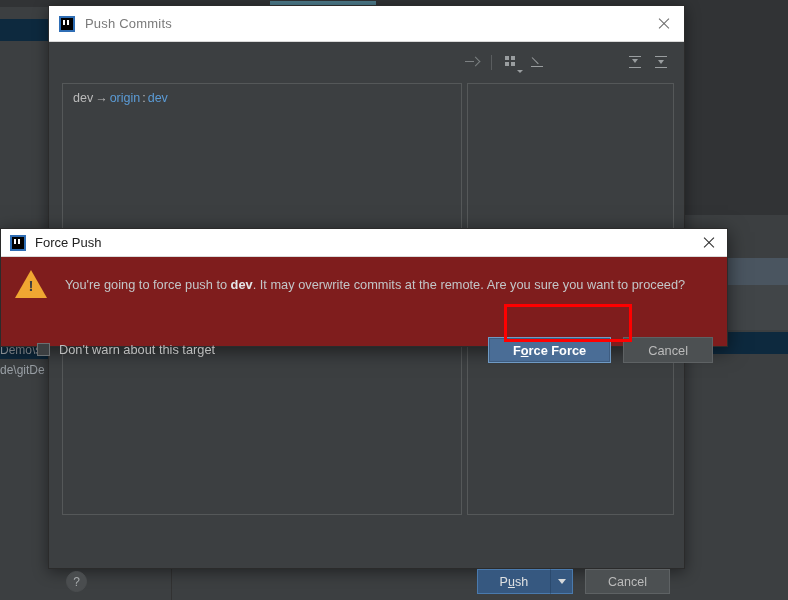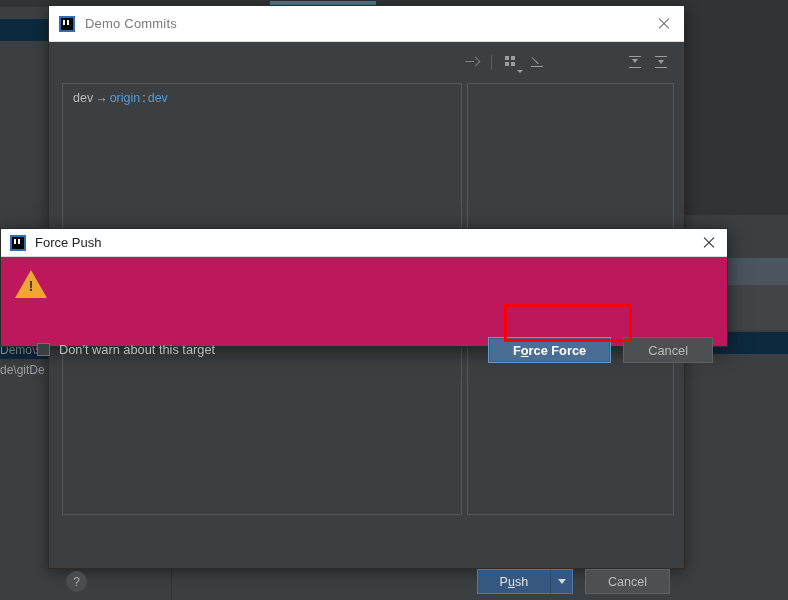--- a/index.html
+++ b/index.html
@@ -275,21 +275,21 @@
     margin-left: 12px; height: 25px;
     background: #4c5052; border: 1px solid #5e6264;
     color: #bbbbbb; font-size: 12.5px;
     display: flex; align-items: center; justify-content: center;
     padding: 0 22px; cursor: pointer;
   }
 
   
   .fp-dialog {
     position: absolute; left: 0px; top: 228px; width: 728px; height: 119px;
-    background: #be185d;
+    background: #7f1d1d;
     border: 1px solid #2b2b2b;
     box-shadow: 0 4px 18px rgba(0,0,0,0.55);
   }
   .fp-titlebar {
     height: 28px; background: #ffffff;
     display: flex; align-items: center;
     padding: 0 6px 0 9px;
     border-bottom: 1px solid #dadada;
   }
   .fp-title {
@@ -383,21 +383,21 @@
     </div>
     <div class="ide-topstrip">
       <div class="ide-tab-accent"></div>
     </div>
   </div>
 
   <div class="pc-dialog">
 
     <div class="pc-titlebar">
       <div class="ij-icon"></div>
-      <div class="pc-title">Demo Commits</div>
+      <div class="pc-title">Push Commits</div>
       <div class="pc-close">
         <span class="x-glyph"></span>
       </div>
     </div>
 
     <div class="pc-body">
 
       <div class="pc-toolbar">
         <div class="tb-btn">
           <span class="icon-collapse"></span>
@@ -458,20 +458,21 @@
       <div class="ij-icon"></div>
       <div class="fp-title">Force Push</div>
       <div class="fp-close">
         <span class="x-glyph"></span>
       </div>
     </div>
 
     <div class="fp-body">
       <div class="warn-icon"></div>
 
+      <div class="fp-message"><span>You're going to force push to </span><b>dev</b><span>. It may overwrite commits at the remote. Are you sure you want to proceed?</span></div>
 
       <div class="fp-chk-row">
         <div class="chk"></div>
         <div class="fp-chk-label">Don't warn about this target</div>
       </div>
 
       <div class="fp-btns">
         <div class="btn-force">
             <span>F</span>
             <u>o</u>

